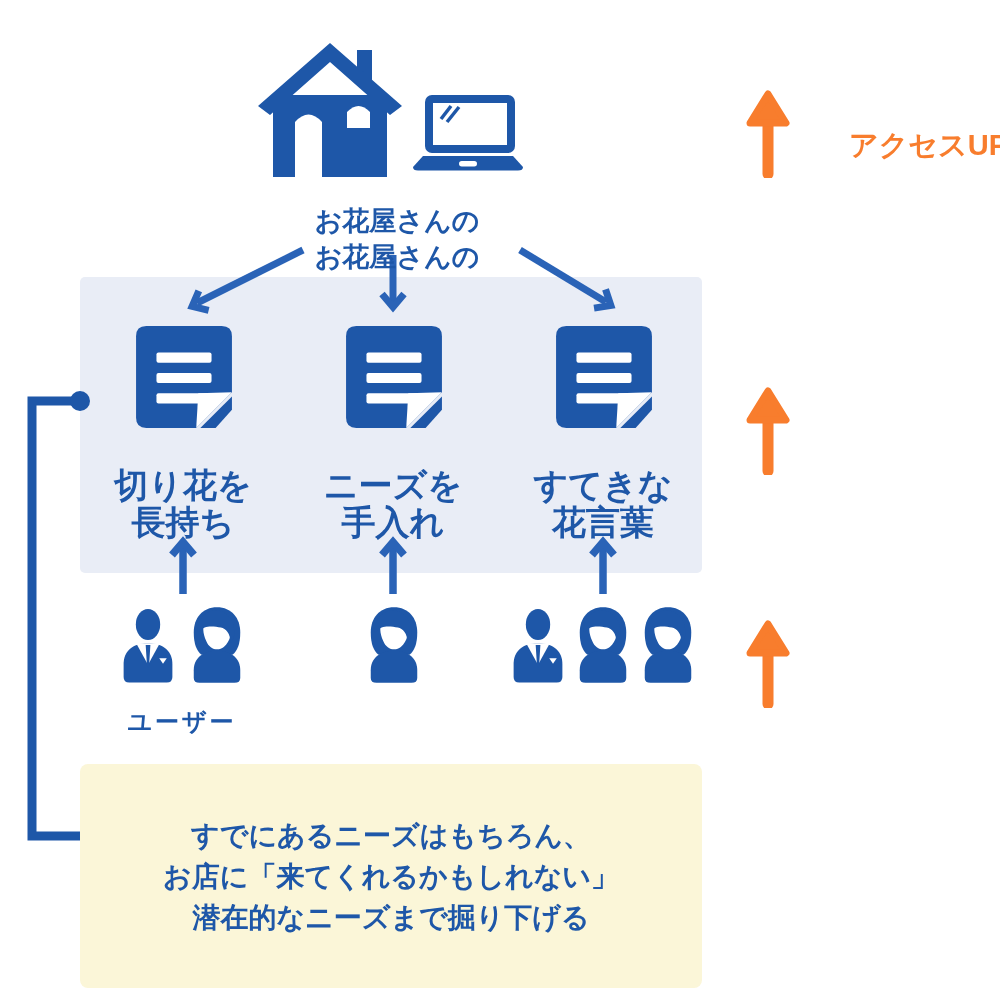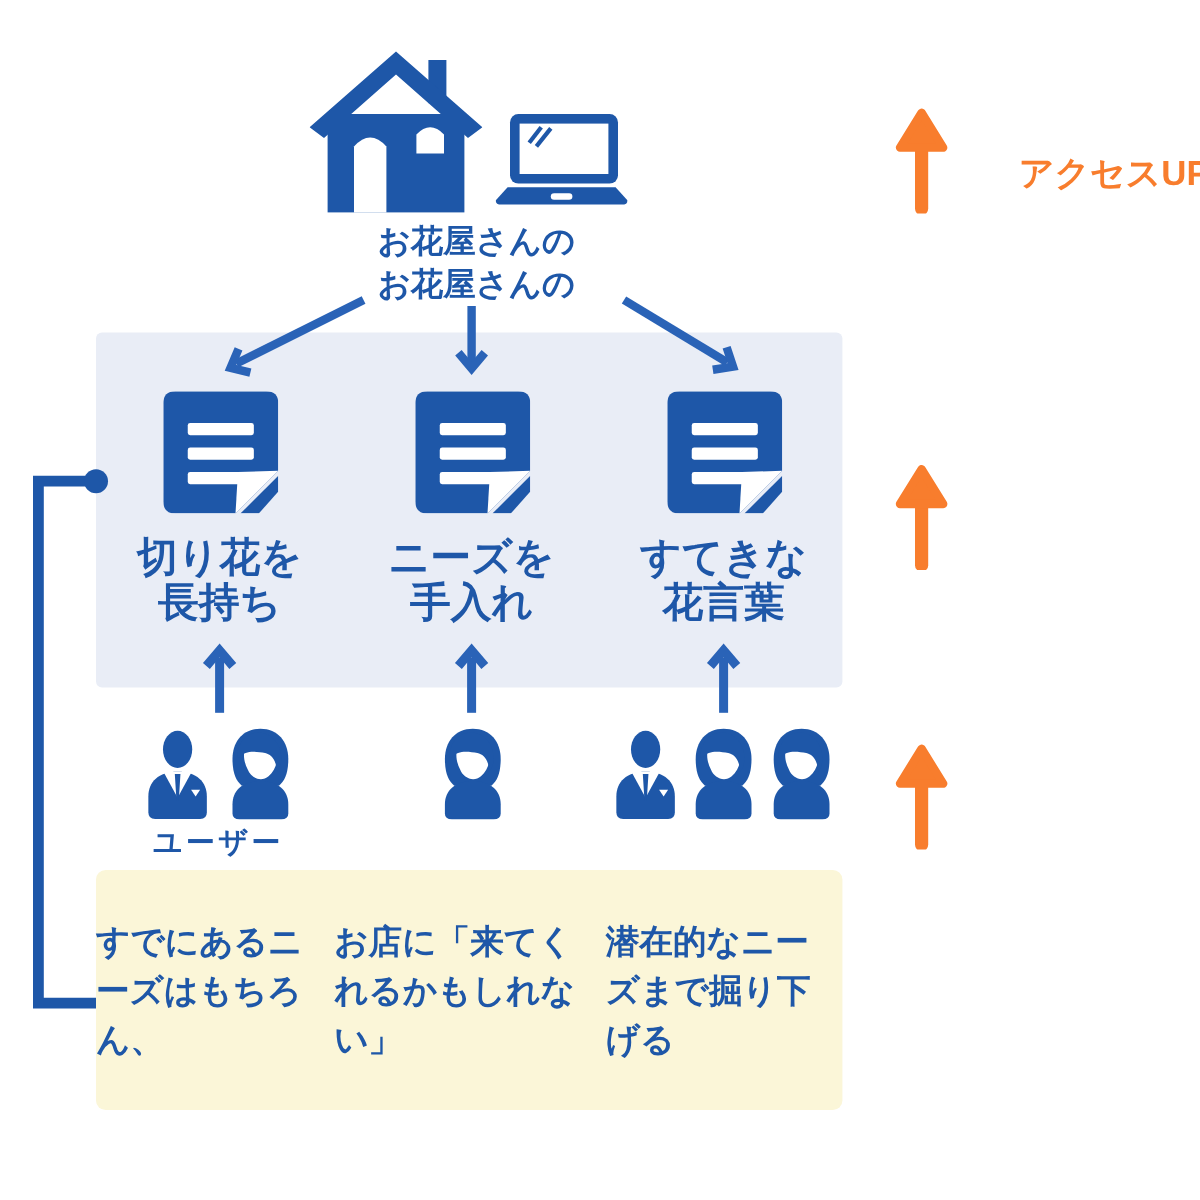--- a/index.html
+++ b/index.html
@@ -2,31 +2,31 @@
 <html style="--primary_blue: #1E57A8; --arrow_blue: #2A63B7; --orange: #F87D2D; --light_blue_bg: #E9EDF6; --yellow_bg: #FBF6D8;"><head>
 <meta charset="utf-8">
 <style>
   html,body{margin:0;padding:0;background:#fff;}
   .canvas{
     position:relative;width:1000px;height:1000px;background:#ffffff;
     font-family:"Liberation Sans","DejaVu Sans",sans-serif;font-weight:bold;overflow:hidden;
   }
   .abs{position:absolute;}
   .t{position:absolute;font-weight:bold;white-space:nowrap;}
-  .blue{color:var(--primary_blue,#1E57A8);}
+  .blue{color:var(--primary_blue,#1E57A8);margin-top:20px;}
   .orange{color:var(--orange,#F87D2D);}
   .center{text-align:center;}
   .panel{
     position:absolute;left:80px;top:277px;width:622px;height:296px;
     background:var(--light_blue_bg,#E9EDF6);border-radius:5px;
   }
   .note{
-    position:absolute;left:80px;top:725px;width:622px;height:200px;
+    position:absolute;left:80px;top:764px;width:622px;height:224px;
     background:var(--yellow_bg,#FBF6D8);border-radius:8px;
-    display:flex;justify-content:center;align-items:center;
+    display:flex;flex-direction:column;justify-content:center;align-items:center;
   }
   .note div{font-size:28px;line-height:41px;color:var(--primary_blue,#1E57A8);}
   .homepage-label{left:247px;top:183px;width:300px;font-size:27px;line-height:36px;}
   .doc-label{top:447px;width:220px;font-size:34px;line-height:37px;}
   .side-label{font-size:29px;line-height:44px;margin-left:44px;}
   .users-label{left:102px;top:686px;width:160px;font-size:24px;letter-spacing:3px;}
   svg{display:block;}
   .icon-blue{color:var(--primary_blue,#1E57A8);}
 </style>
 </head>

